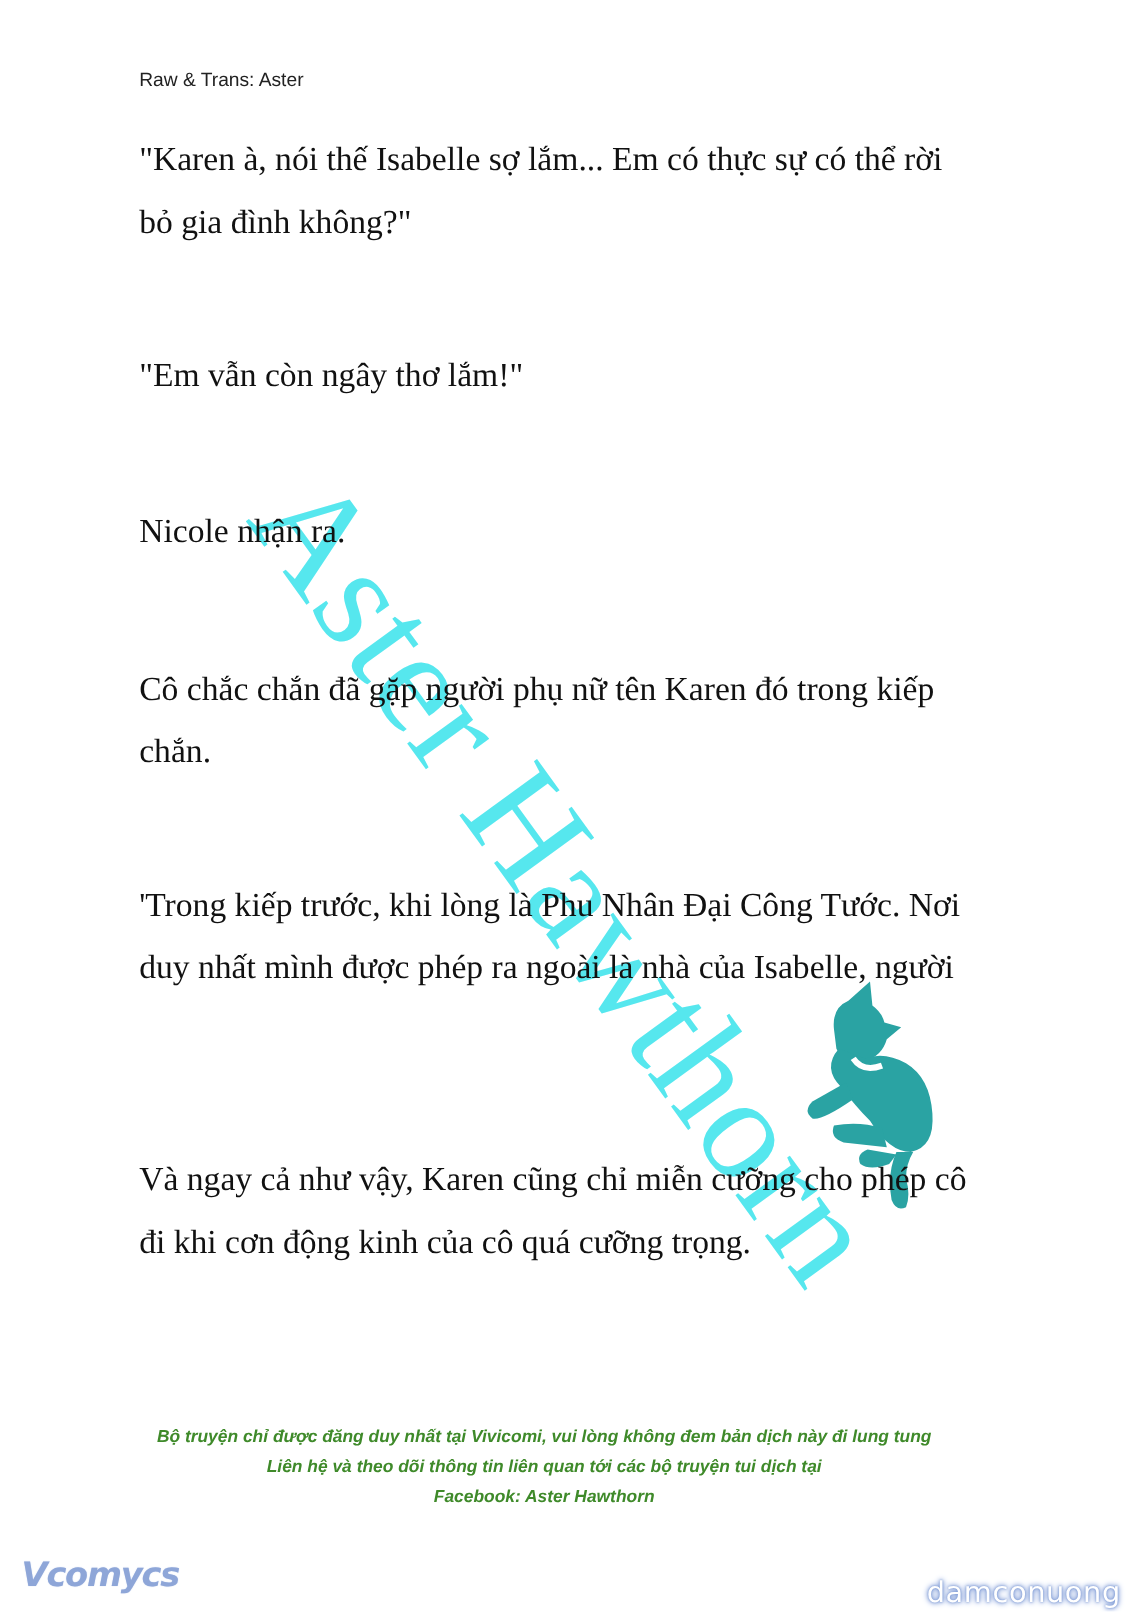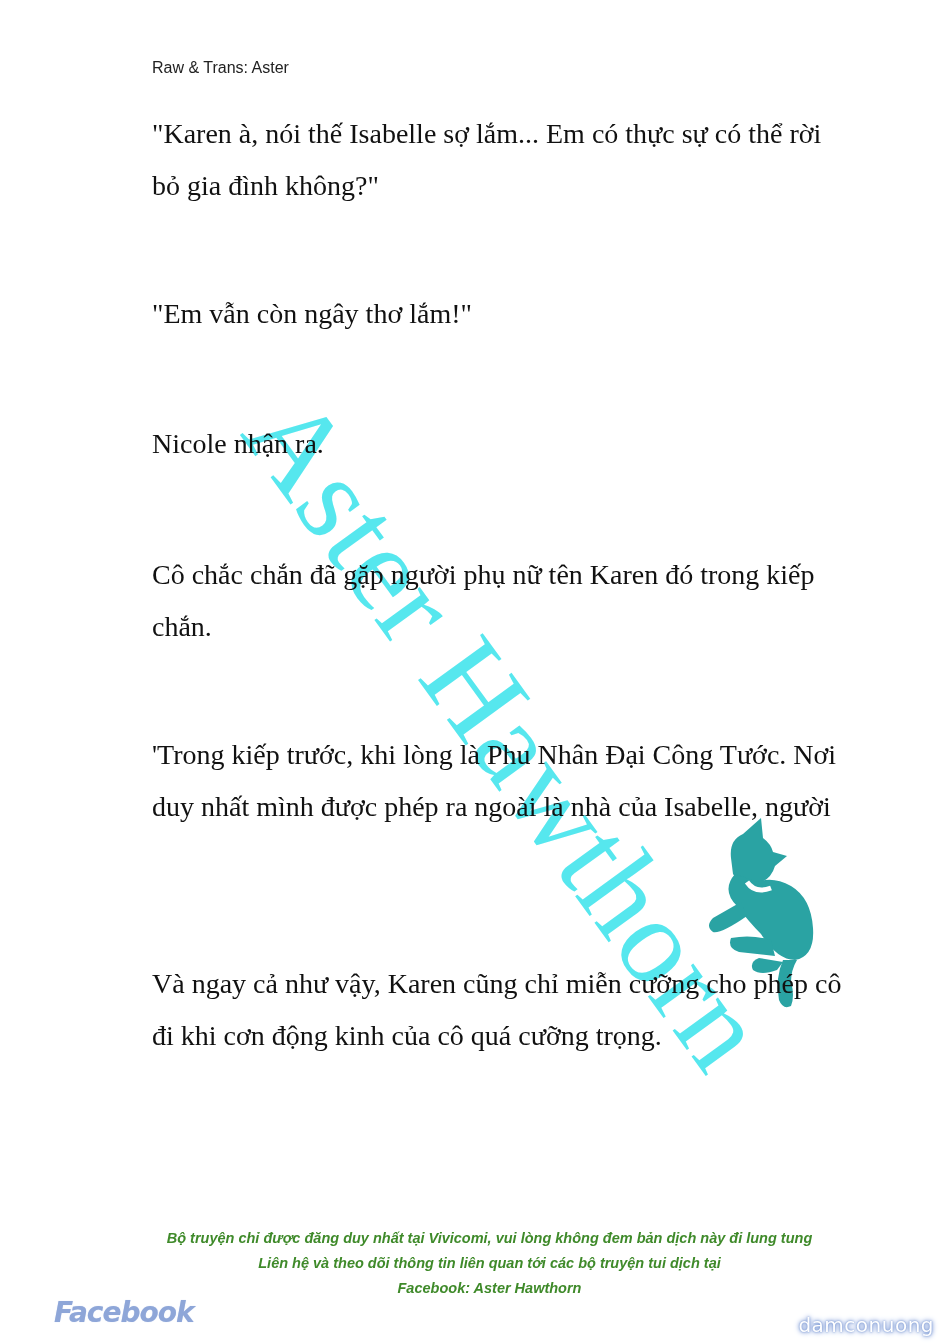--- a/index.html
+++ b/index.html
@@ -3,21 +3,21 @@
   <meta charset="utf-8">
   <style>
     html, body { margin: 0; padding: 0; }
     body {
       width: 950px;
       height: 1343px;
       background: #ffffff;
       position: relative;
       overflow: hidden;
     }
-    .page { position: absolute; inset: 0; margin-left: 36px; }
+    .page { position: absolute; inset: 0; }
 
     .header-credit {
       position: absolute;
       left: 116px;
       top: 59px;
       font-family: "Liberation Sans", sans-serif;
       font-size: 16px;
       color: #222222;
     }
 
@@ -55,21 +55,21 @@
       top: 810px;
       width: 130px;
       height: 200px;
       z-index: 1;
     }
 
     .footer-notice {
       position: absolute;
       left: 0;
       width: 907px;
-      top: 1226px;
+      top: 1186px;
       text-align: center;
       font-family: "Liberation Sans", sans-serif;
       font-style: italic;
       font-weight: bold;
       font-size: 14.5px;
       line-height: 25px;
       color: #3f8a2a;
     }
     .footer-notice div { margin: 0; }
 
@@ -83,21 +83,21 @@
       font-size: 28px;
       color: #8ea6d8;
       letter-spacing: -1px;
       text-shadow: 0 0 1px #c8d4ee;
     }
     .logo-damconuong {
       position: absolute;
       right: 16px;
       top: 1313px;
       font-family: "DejaVu Sans", sans-serif;
-      font-size: 20px;
+      font-size: 24px;
       color: #ffffff;
       letter-spacing: 0.5px;
       text-shadow: 0 0 2px #6f8fd0, 0 0 4px #6f8fd0, 0 0 6px #9fb4e4;
     }
   </style>
 </head>
 <body>
 
 <div class="page">
 
@@ -150,16 +150,16 @@
     <div>Và ngay cả như vậy, Karen cũng chỉ miễn cưỡng cho phép cô</div>
     <div>đi khi cơn động kinh của cô quá cưỡng trọng.</div>
   </div>
 
   <div class="footer-notice">
     <div>Bộ truyện chỉ được đăng duy nhất tại Vivicomi, vui lòng không đem bản dịch này đi lung tung</div>
     <div>Liên hệ và theo dõi thông tin liên quan tới các bộ truyện tui dịch tại</div>
     <div>Facebook: Aster Hawthorn</div>
   </div>
 
-  <div class="logo-vcomycs">Facebook</div>
+  <div class="logo-vcomycs">Vcomycs</div>
   <div class="logo-damconuong">damconuong</div>
 
 </div>
 
 </body></html>

